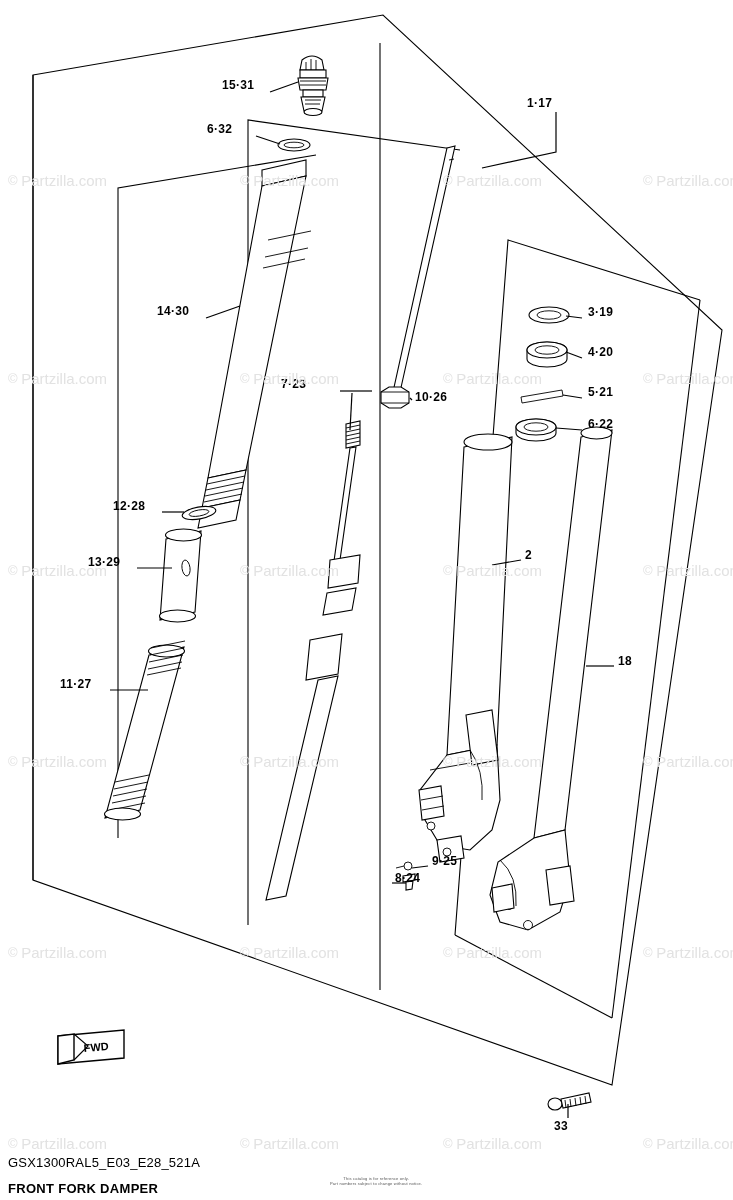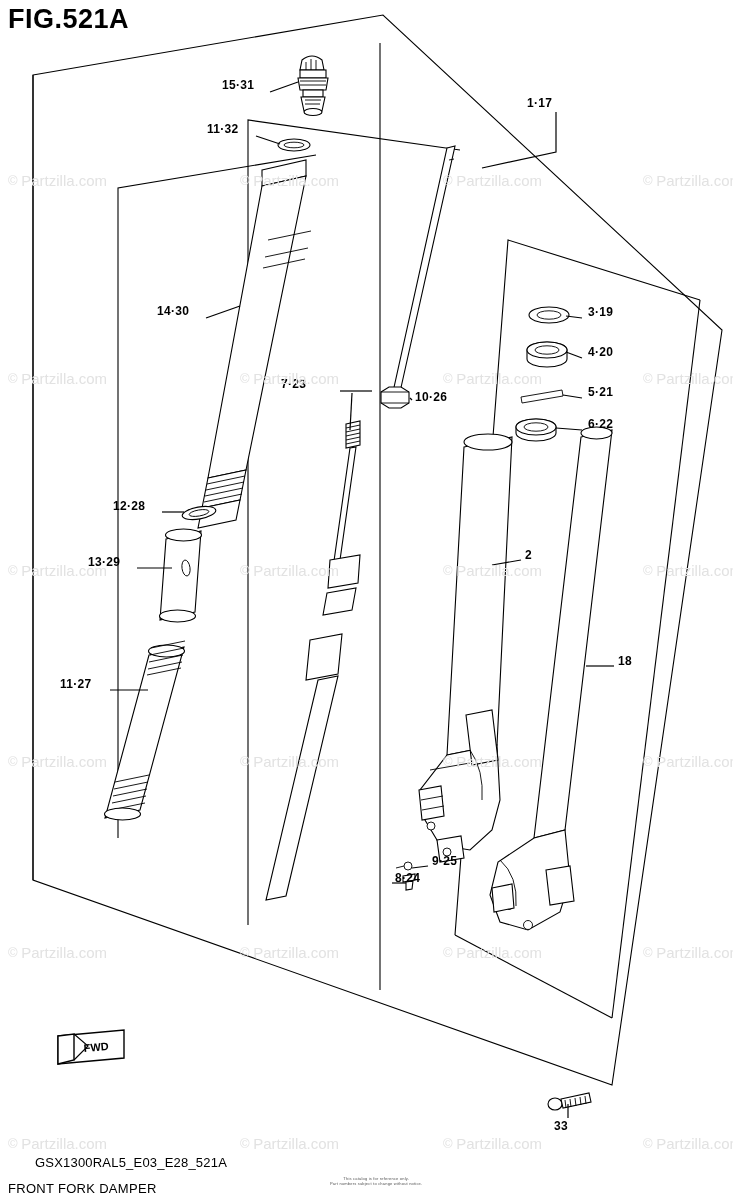--- a/index.html
+++ b/index.html
@@ -47,29 +47,29 @@
     font-size: 13px;
     vertical-align: 1px;
   }
   #footer-code {
     position: absolute;
     left: 8px;
     top: 1155px;
     font-size: 13px;
     font-family: "Liberation Sans", sans-serif;
     letter-spacing: 0.2px;
-    margin-left: 27px;
   }
   #footer-name {
     position: absolute;
     left: 8px;
     top: 1181px;
     font-size: 13px;
     font-family: "Liberation Sans", sans-serif;
     letter-spacing: 0.3px;
+    font-weight: bold;
   }
   #tiny-note {
     position: absolute;
     left: 330px;
     top: 1176px;
     font-size: 4px;
     color: #555;
     font-family: "Liberation Sans", sans-serif;
     letter-spacing: 0.2px;
     line-height: 1.25;
@@ -93,21 +93,20 @@
     font-size: 11px;
     font-weight: bold;
     fill: #000;
   }
 </style>
 </head>
 <body>
 
 <div id="page">
 
-  <div id="fig-title">FIG.521A</div>
 
   <svg id="art" viewBox="0 0 733 1200">
 
     <g>
       <path class="ln" d="M 33 75 L 383 15 L 722 330 L 612 1085 L 33 880 Z"></path>
       <path class="ln" d="M 33 75 L 33 880"></path>
     </g>
 
     <g>
       <path class="ln" d="M 118 838 L 118 188 L 316 155"></path>
@@ -277,21 +276,21 @@
     <g>
       <path class="fwd-box" d="M 58 1036 L 124 1030 L 124 1058 L 58 1064 Z"></path>
       <path class="fwd-box" d="M 58 1036 L 74 1034 L 74 1060 L 58 1064 Z"></path>
       <path class="ln" d="M 74 1034 L 88 1046 L 74 1060"></path>
       <text class="fwd-txt" x="84" y="1052" transform="rotate(-5 84 1052)">FWD</text>
     </g>
 
   </svg>
 
   <div class="callout" style="left:222px; top:78px;">15·31</div>
-  <div class="callout" style="left:207px; top:122px;">11·32</div>
+  <div class="callout" style="left:207px; top:122px;">6·32</div>
   <div class="callout" style="left:527px; top:96px;">1·17</div>
   <div class="callout" style="left:157px; top:304px;">14·30</div>
   <div class="callout" style="left:588px; top:305px;">3·19</div>
   <div class="callout" style="left:588px; top:345px;">4·20</div>
   <div class="callout" style="left:281px; top:377px;">7·23</div>
   <div class="callout" style="left:588px; top:385px;">5·21</div>
   <div class="callout" style="left:415px; top:390px;">10·26</div>
   <div class="callout" style="left:588px; top:417px;">6·22</div>
   <div class="callout" style="left:113px; top:499px;">12·28</div>
   <div class="callout" style="left:525px; top:548px;">2</div>

